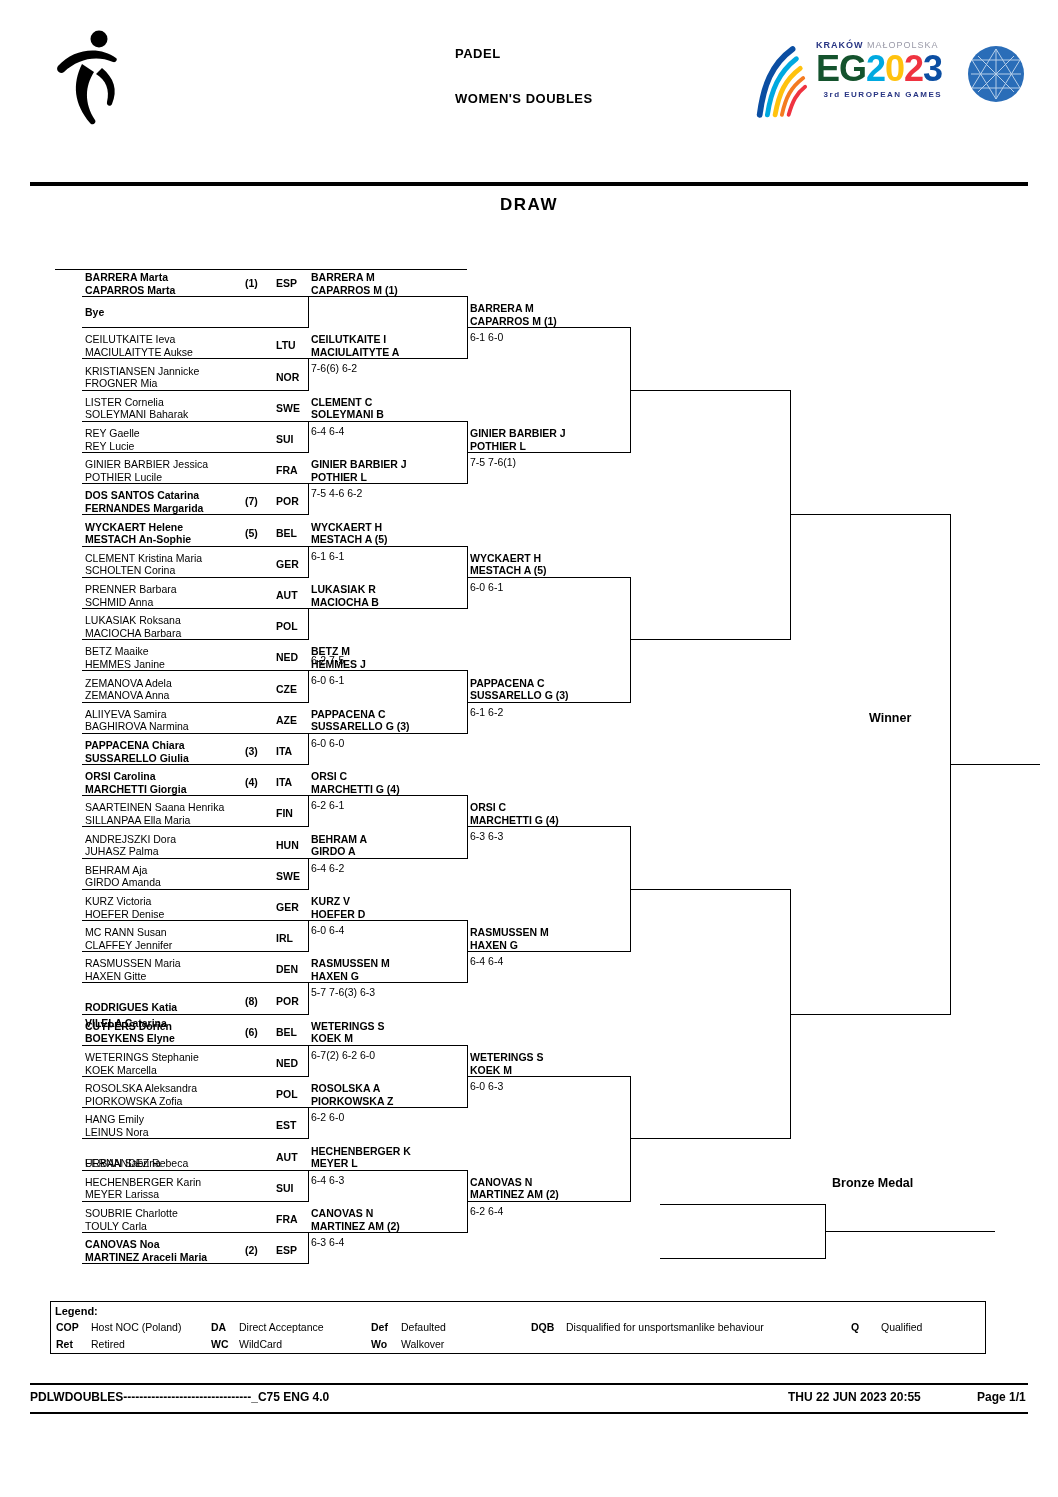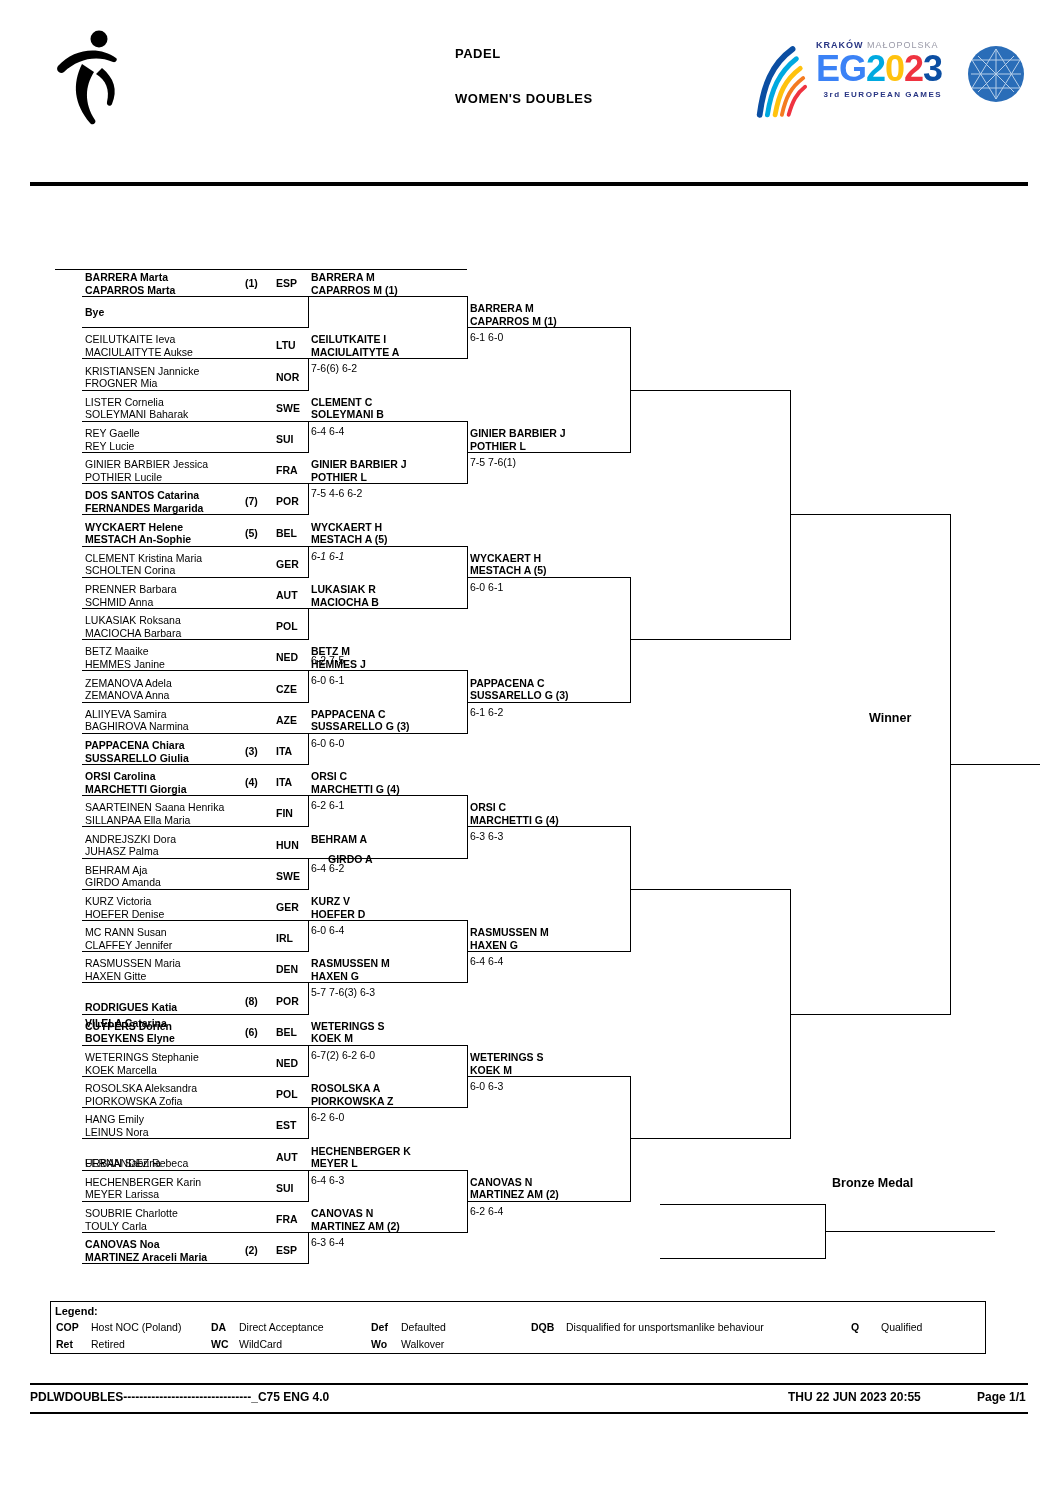--- a/index.html
+++ b/index.html
@@ -16,21 +16,21 @@
   .draw-title { font-size:17px; font-weight:700; letter-spacing:1.5px; text-align:center; }
   .colhead { position:absolute; left:50px; top:246px; width:936px; height:18px;
              border:1px solid #000; font-size:10.5px; font-weight:700; }
   .colhead span { position:absolute; top:2px; }
   .legendbox { position:absolute; left:50px; top:1301px; width:936px; height:53px;
                border:1px solid #000; font-size:10.5px; }
   .eglogo { display:flex; align-items:flex-start; gap:8px; }
   .egcity { font-size:9px; letter-spacing:1px; color:#283583; font-weight:700; }
   .egregion { color:#9a9aa8; font-weight:400; }
   .egbrand { font-size:36px; font-weight:700; line-height:38px; letter-spacing:-1px; }
-  .egEG { color:#3b82f6; }
+  .egEG { color:#14532d; }
   .d0 { color:#00a9e0; } .d1 { color:#ffc20e; } .d2 { color:#ef3340; } .d3 { color:#0b4ea2; }
   .egtag { font-size:8px; font-weight:700; color:#283583; letter-spacing:1.5px; text-align:right; margin-top:2px; }
   .footertext { font-size:12px; font-weight:700; }
   .footer-bar { position:absolute; left:375px; top:1386px; width:305px; height:25px;
                 background:#1460a8; color:#fff; display:flex; align-items:center;
                 justify-content:center; gap:7px; }
   .credit { font-size:11px; }
   .atos { font-size:17px; font-weight:700; letter-spacing:0.5px; }
 </style>
 </head>
@@ -75,20 +75,21 @@
       <circle cx="29" cy="29" r="28" fill="#2a6db8"></circle>
       <g stroke="#cfe0f2" stroke-width="1" fill="none" opacity="0.85">
         <path d="M29 4 L53 43 L5 43 Z"></path>
         <path d="M29 54 L5 15 L53 15 Z"></path>
         <path d="M4 29 H54 M29 4 V54 M11 11 L47 47 M47 11 L11 47"></path>
       </g>
     </svg>
   </div>
 
   <div class="abs" style="left:30px;top:182px;width:998px;height:4px;background:#000"></div>
+  <div class="abs draw-title" style="left:0;top:195px;width:1058px">DRAW</div>
 
 
   <div id="bracket">
       <div class="hline" style="left: 55px; top: 269px; width: 412px;"></div>
       <div class="hline" style="left: 82px; top: 296px; width: 226px;"></div>
       <div class="abs nm b" style="left: 85px; top: 271px;">BARRERA Marta</div>
       <div class="abs nm b" style="left: 85px; top: 283.5px;">CAPARROS Marta</div>
       <div class="abs nm b" style="left: 245px; top: 277px;">(1)</div>
       <div class="abs nm b" style="left: 276px; top: 277px;">ESP</div>
       <div class="hline" style="left: 82px; top: 327.2px; width: 226px;"></div>
@@ -236,21 +237,21 @@
       <div class="abs score" style="left: 311px; top: 424.8px;">6-4 6-4</div>
       <div class="hline" style="left: 308px; top: 483.2px; width: 159px;"></div>
       <div class="vline" style="left: 308px; top: 483.2px; height: 32.2px;"></div>
       <div class="abs nm b" style="left: 311px; top: 458.2px;">GINIER BARBIER J</div>
       <div class="abs nm b" style="left: 311px; top: 470.7px;">POTHIER L</div>
       <div class="abs score" style="left: 311px; top: 487.2px;">7-5 4-6 6-2</div>
       <div class="hline" style="left: 308px; top: 545.6px; width: 159px;"></div>
       <div class="vline" style="left: 308px; top: 545.6px; height: 32.2px;"></div>
       <div class="abs nm b" style="left: 311px; top: 520.6px;">WYCKAERT H</div>
       <div class="abs nm b" style="left: 311px; top: 533.1px;">MESTACH A (5)</div>
-      <div class="abs score" style="left: 311px; top: 549.6px; font-style: italic;">6-1 6-1</div>
+      <div class="abs score" style="left: 311px; top: 549.6px;">6-1 6-1</div>
       <div class="hline" style="left: 308px; top: 608px; width: 159px;"></div>
       <div class="vline" style="left: 308px; top: 608px; height: 32.2px;"></div>
       <div class="abs nm b" style="left: 311px; top: 583px;">LUKASIAK R</div>
       <div class="abs nm b" style="left: 311px; top: 595.5px;">MACIOCHA B</div>
       <div class="abs score" style="left: 311px; top: 612px; margin-top: 42px;">6-2 7-5</div>
       <div class="hline" style="left: 308px; top: 670.4px; width: 159px;"></div>
       <div class="vline" style="left: 308px; top: 670.4px; height: 32.2px;"></div>
       <div class="abs nm b" style="left: 311px; top: 645.4px;">BETZ M</div>
       <div class="abs nm b" style="left: 311px; top: 657.9px;">HEMMES J</div>
       <div class="abs score" style="left: 311px; top: 674.4px;">6-0 6-1</div>
@@ -260,21 +261,21 @@
       <div class="abs nm b" style="left: 311px; top: 720.3px;">SUSSARELLO G (3)</div>
       <div class="abs score" style="left: 311px; top: 736.8px;">6-0 6-0</div>
       <div class="hline" style="left: 308px; top: 795.2px; width: 159px;"></div>
       <div class="vline" style="left: 308px; top: 795.2px; height: 32.2px;"></div>
       <div class="abs nm b" style="left: 311px; top: 770.2px;">ORSI C</div>
       <div class="abs nm b" style="left: 311px; top: 782.7px;">MARCHETTI G (4)</div>
       <div class="abs score" style="left: 311px; top: 799.2px;">6-2 6-1</div>
       <div class="hline" style="left: 308px; top: 857.6px; width: 159px;"></div>
       <div class="vline" style="left: 308px; top: 857.6px; height: 32.2px;"></div>
       <div class="abs nm b" style="left: 311px; top: 832.6px;">BEHRAM A</div>
-      <div class="abs nm b" style="left: 328px; top: 845.1px; margin-top: 8px;">GIRDO A</div>
+      <div class="abs nm b" style="left: 311px; top: 845.1px;">GIRDO A</div>
       <div class="abs score" style="left: 311px; top: 861.6px;">6-4 6-2</div>
       <div class="hline" style="left: 308px; top: 920px; width: 159px;"></div>
       <div class="vline" style="left: 308px; top: 920px; height: 32.2px;"></div>
       <div class="abs nm b" style="left: 311px; top: 895px;">KURZ V</div>
       <div class="abs nm b" style="left: 311px; top: 907.5px;">HOEFER D</div>
       <div class="abs score" style="left: 311px; top: 924px;">6-0 6-4</div>
       <div class="hline" style="left: 308px; top: 982.4px; width: 159px;"></div>
       <div class="vline" style="left: 308px; top: 982.4px; height: 32.2px;"></div>
       <div class="abs nm b" style="left: 311px; top: 957.4px;">RASMUSSEN M</div>
       <div class="abs nm b" style="left: 311px; top: 969.9px;">HAXEN G</div>

